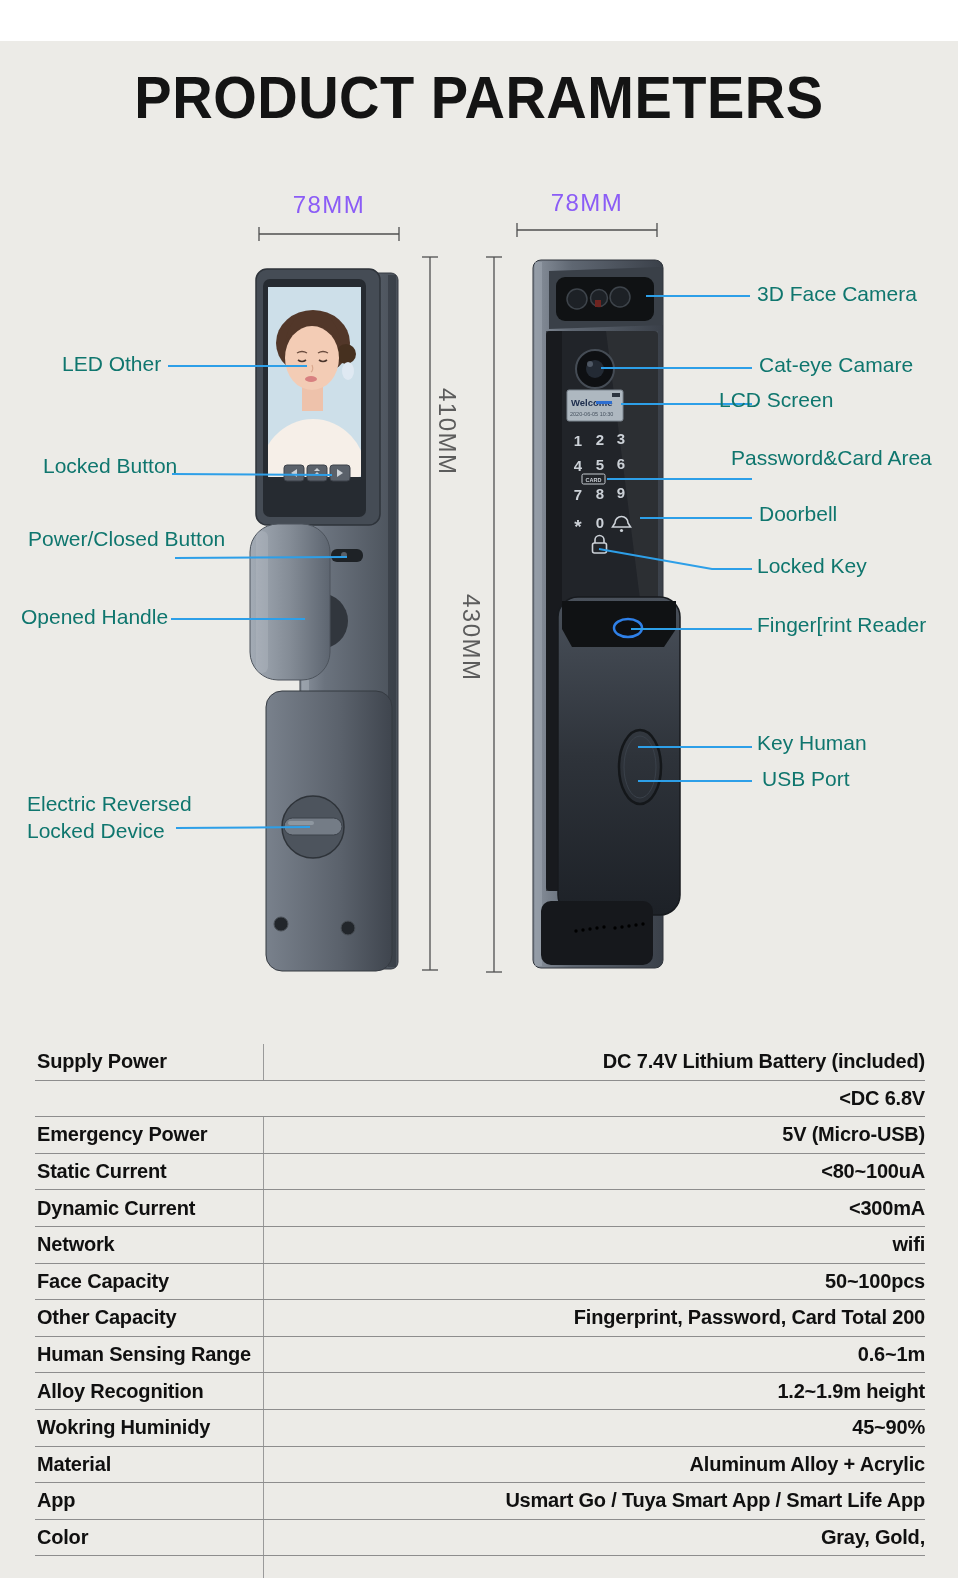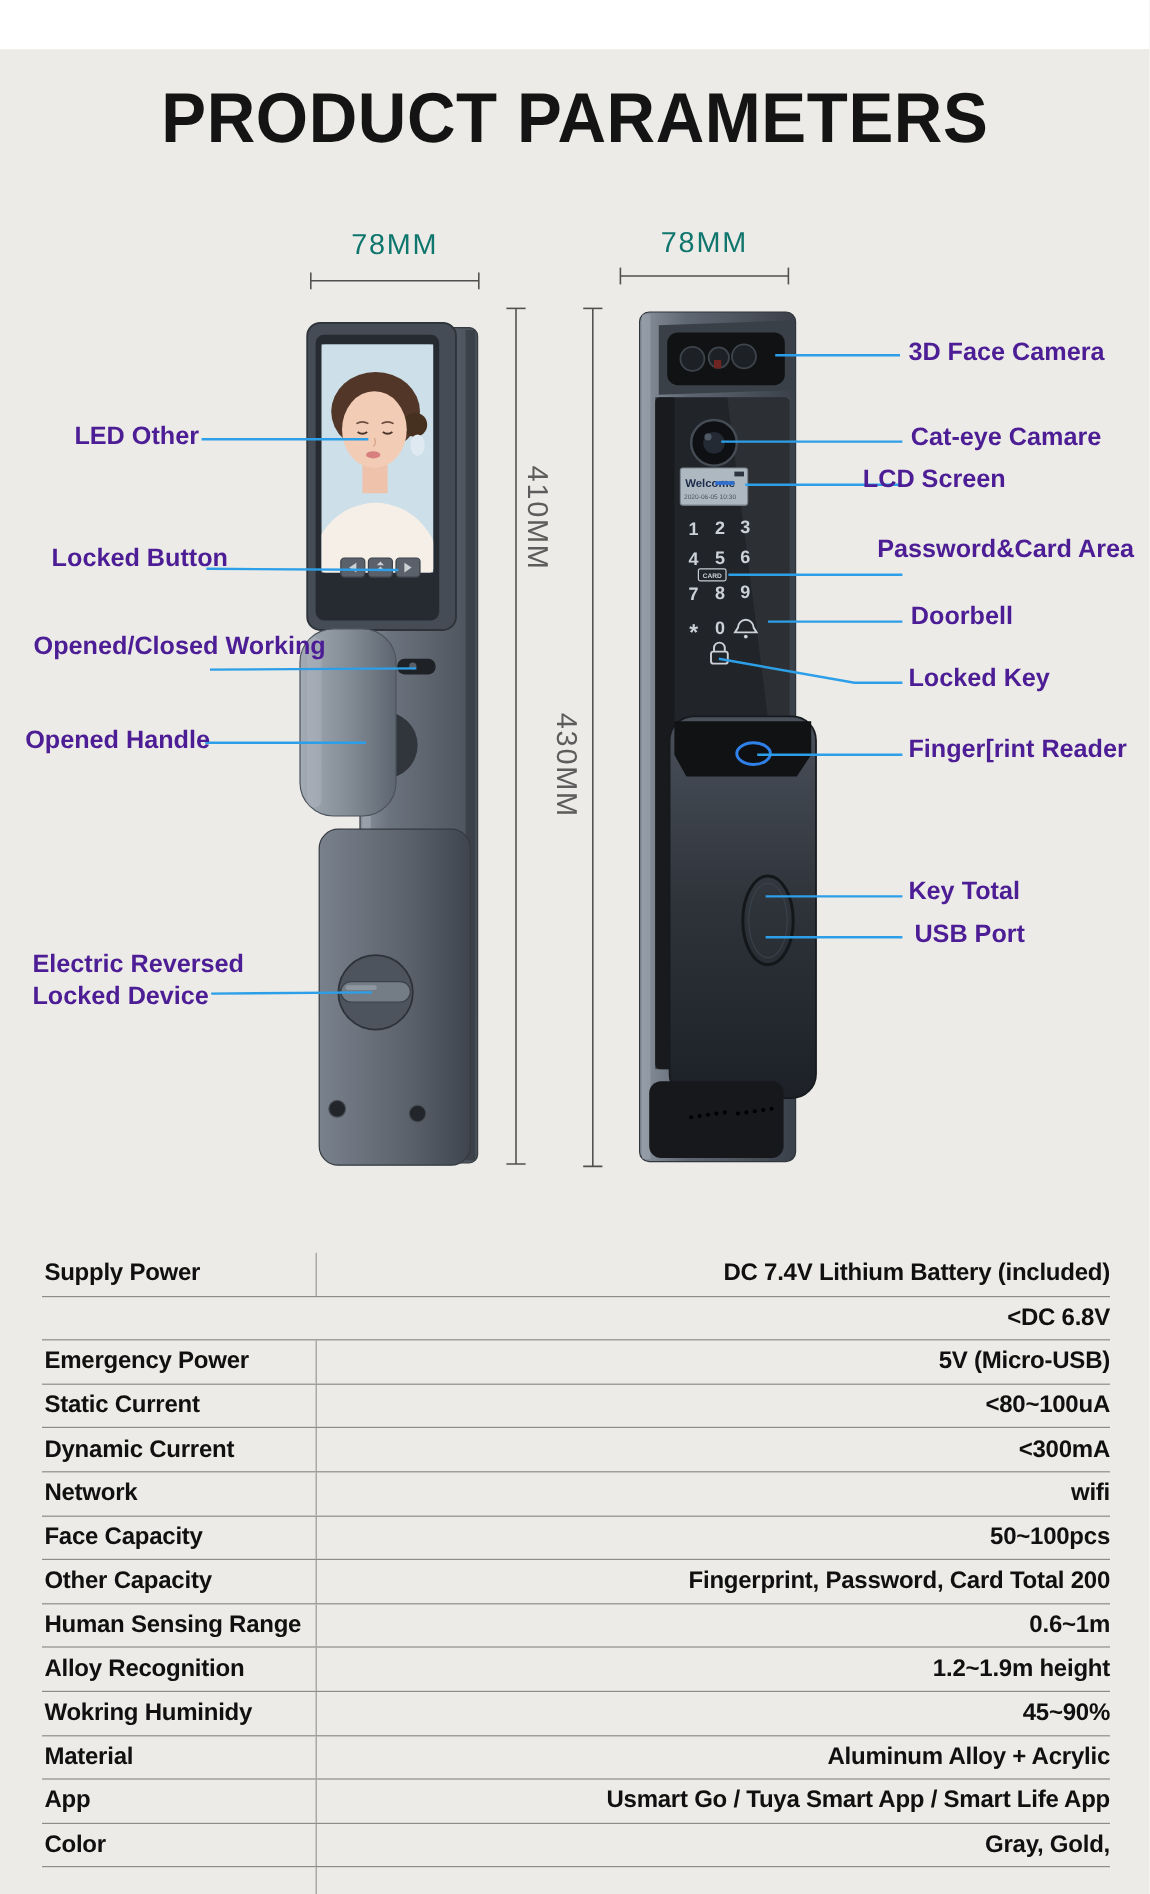--- a/index.html
+++ b/index.html
@@ -2,28 +2,28 @@
 <html><head>
 <meta charset="utf-8">
 <style>
   html,body{margin:0;padding:0;}
   .page{position:relative;width:958px;height:1578px;background:#ECEBE7;
         font-family:"Liberation Sans",sans-serif;overflow:hidden;margin-top:41px;}
   .title{position:absolute;top:24px;left:0;width:100%;text-align:center;
          font-size:56px;font-weight:700;color:#141414;letter-spacing:0.5px;
          transform:scaleY(1.05);}
   svg.diagram{position:absolute;left:0;top:0;}
-  .dim{position:absolute;color:#0f766e;font-size:24px;letter-spacing:1.5px;}
+  .dim{position:absolute;color:#8b5cf6;font-size:24px;letter-spacing:1.5px;}
   .dim-h{width:140px;text-align:center;}
   .dim-78l{left:259px;top:150px;}
   .dim-78r{left:517px;top:148px;}
   .dim-v{writing-mode:vertical-rl;color:#5c5c5c;}
   .dim-410{left:433px;top:347px;}
   .dim-430{left:457px;top:553px;}
-  .lbl{position:absolute;font-size:21px;font-weight:700;color:#4c1d95;white-space:nowrap;}
+  .lbl{position:absolute;font-size:21px;font-weight:400;color:#0f766e;white-space:nowrap;}
   .lbl-led{left:62px;top:311px;}
   .lbl-reset{left:43px;top:413px;}
   .lbl-ocb{left:28px;top:486px;}
   .lbl-handle{left:21px;top:564px;}
   .lbl-electric{left:27px;top:749px;line-height:27px;white-space:normal;width:190px;}
   .lbl-3dface{left:757px;top:241px;}
   .lbl-cateye{left:759px;top:312px;}
   .lbl-lcd{left:719px;top:347px;}
   .lbl-pwcard{left:731px;top:405px;}
   .lbl-doorbell{left:759px;top:461px;}
@@ -261,34 +261,34 @@
     </g>
   </svg>
 
   <div class="dim dim-h dim-78l">78MM</div>
   <div class="dim dim-h dim-78r">78MM</div>
   <div class="dim dim-v dim-410">410MM</div>
   <div class="dim dim-v dim-430">430MM</div>
 
   <div class="lbl lbl-led">LED Other</div>
   <div class="lbl lbl-reset">Locked Button</div>
-  <div class="lbl lbl-ocb">Opened/Closed Working</div>
+  <div class="lbl lbl-ocb">Power/Closed Button</div>
   <div class="lbl lbl-handle">Opened Handle</div>
   <div class="lbl lbl-electric">
     <span>Electric Reversed</span><br>
     <span>Locked Device</span>
   </div>
   <div class="lbl lbl-3dface">3D Face Camera</div>
   <div class="lbl lbl-cateye">Cat-eye Camare</div>
   <div class="lbl lbl-lcd">LCD Screen</div>
   <div class="lbl lbl-pwcard">Password&amp;Card Area</div>
   <div class="lbl lbl-doorbell">Doorbell</div>
   <div class="lbl lbl-lockedkey">Locked Key</div>
   <div class="lbl lbl-fpreader">Finger[rint Reader</div>
-  <div class="lbl lbl-keyhole">Key Total</div>
+  <div class="lbl lbl-keyhole">Key Human</div>
   <div class="lbl lbl-usb">USB Port</div>
 
   <div class="spec-table">
     <div class="spec-row">
       <div class="c1">Supply Power</div>
       <div class="c2">DC 7.4V Lithium Battery (included)</div>
     </div>
     <div class="spec-row">
       <div class="c2">&lt;DC 6.8V</div>
     </div>

